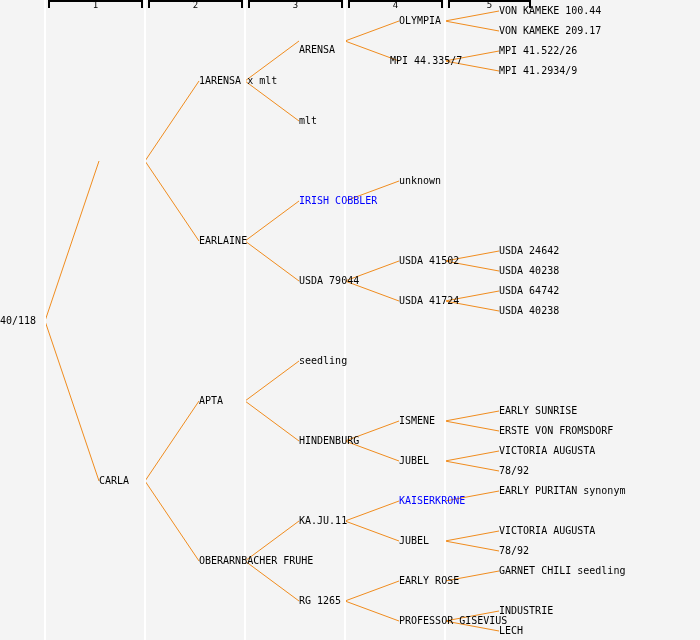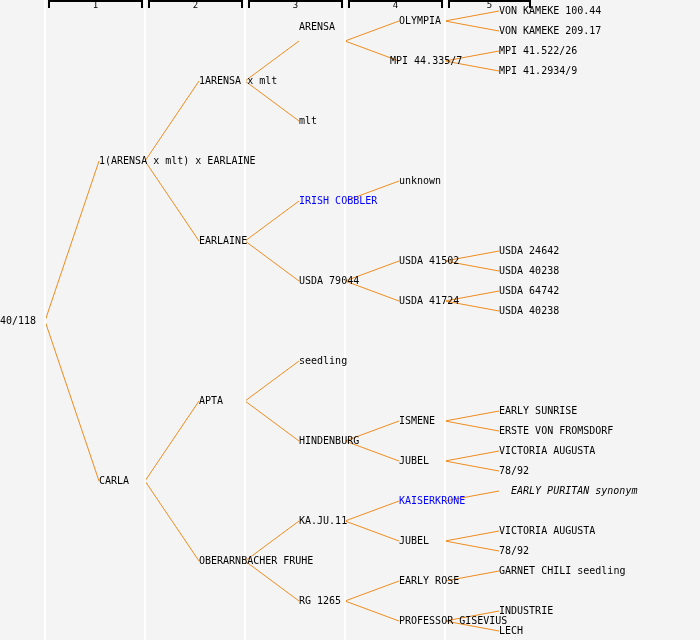--- a/index.html
+++ b/index.html
@@ -77,23 +77,22 @@
     <div class="divider" style="left: 244px;"></div>
     <div class="col-header" style="left: 248px; width: 95px;"></div>
     <div class="col-header-label" style="left: 248px; width: 95px;">3</div>
     <div class="divider" style="left: 344px;"></div>
     <div class="col-header" style="left: 348px; width: 95px;"></div>
     <div class="col-header-label" style="left: 348px; width: 95px;">4</div>
     <div class="divider" style="left: 444px;"></div>
     <div class="col-header" style="left: 448px; width: 83px;"></div>
     <div class="col-header-label" style="left: 448px; width: 83px;">5</div>
     <div class="node-label" style="left: 0px; top: 315px;">40/118</div>
-    <div class="node-label" style="left: 99px; top: 155px;">1(ARENSA x mlt) x EARLAINE</div>
     <div class="node-label" style="left: 199px; top: 75px;">1ARENSA x mlt</div>
-    <div class="node-label" style="left: 299px; top: 21px;">ARENSA</div>
+    <div class="node-label" style="left: 299px; top: 44px;">ARENSA</div>
     <div class="node-label" style="left: 399px; top: 15px;">OLYMPIA</div>
     <div class="node-label" style="left: 499px; top: 5px;">VON KAMEKE 100.44</div>
     <div class="node-label" style="left: 499px; top: 25px;">VON KAMEKE 209.17</div>
     <div class="node-label" style="left: 390px; top: 55px;">MPI 44.335/7</div>
     <div class="node-label" style="left: 499px; top: 45px;">MPI 41.522/26</div>
     <div class="node-label" style="left: 499px; top: 65px;">MPI 41.2934/9</div>
     <div class="node-label" style="left: 299px; top: 115px;">mlt</div>
     <div class="node-label" style="left: 199px; top: 235px;">EARLAINE</div>
     <div class="node-label linked" style="left: 299px; top: 195px;">IRISH COBBLER</div>
     <div class="node-label" style="left: 399px; top: 175px;">unknown</div>
@@ -110,21 +109,21 @@
     <div class="node-label" style="left: 299px; top: 435px;">HINDENBURG</div>
     <div class="node-label" style="left: 399px; top: 415px;">ISMENE</div>
     <div class="node-label" style="left: 499px; top: 405px;">EARLY SUNRISE</div>
     <div class="node-label" style="left: 499px; top: 425px;">ERSTE VON FROMSDORF</div>
     <div class="node-label" style="left: 399px; top: 455px;">JUBEL</div>
     <div class="node-label" style="left: 499px; top: 445px;">VICTORIA AUGUSTA</div>
     <div class="node-label" style="left: 499px; top: 465px;">78/92</div>
     <div class="node-label" style="left: 199px; top: 555px;">OBERARNBACHER FRUHE</div>
     <div class="node-label" style="left: 299px; top: 515px;">KA.JU.11</div>
     <div class="node-label linked" style="left: 399px; top: 495px;">KAISERKRONE</div>
-    <div class="node-label" style="left: 511px; top: 485px; font-style: italic;">EARLY PURITAN synonym</div>
+    <div class="node-label" style="left: 499px; top: 485px;">EARLY PURITAN synonym</div>
     <div class="node-label" style="left: 399px; top: 535px;">JUBEL</div>
     <div class="node-label" style="left: 499px; top: 525px;">VICTORIA AUGUSTA</div>
     <div class="node-label" style="left: 499px; top: 545px;">78/92</div>
     <div class="node-label" style="left: 299px; top: 595px;">RG 1265</div>
     <div class="node-label" style="left: 399px; top: 575px;">EARLY ROSE</div>
     <div class="node-label" style="left: 499px; top: 565px;">GARNET CHILI seedling</div>
     <div class="node-label" style="left: 399px; top: 615px;">PROFESSOR GISEVIUS</div>
     <div class="node-label" style="left: 499px; top: 605px;">INDUSTRIE</div>
     <div class="node-label" style="left: 499px; top: 625px;">LECH</div>
   </div>

